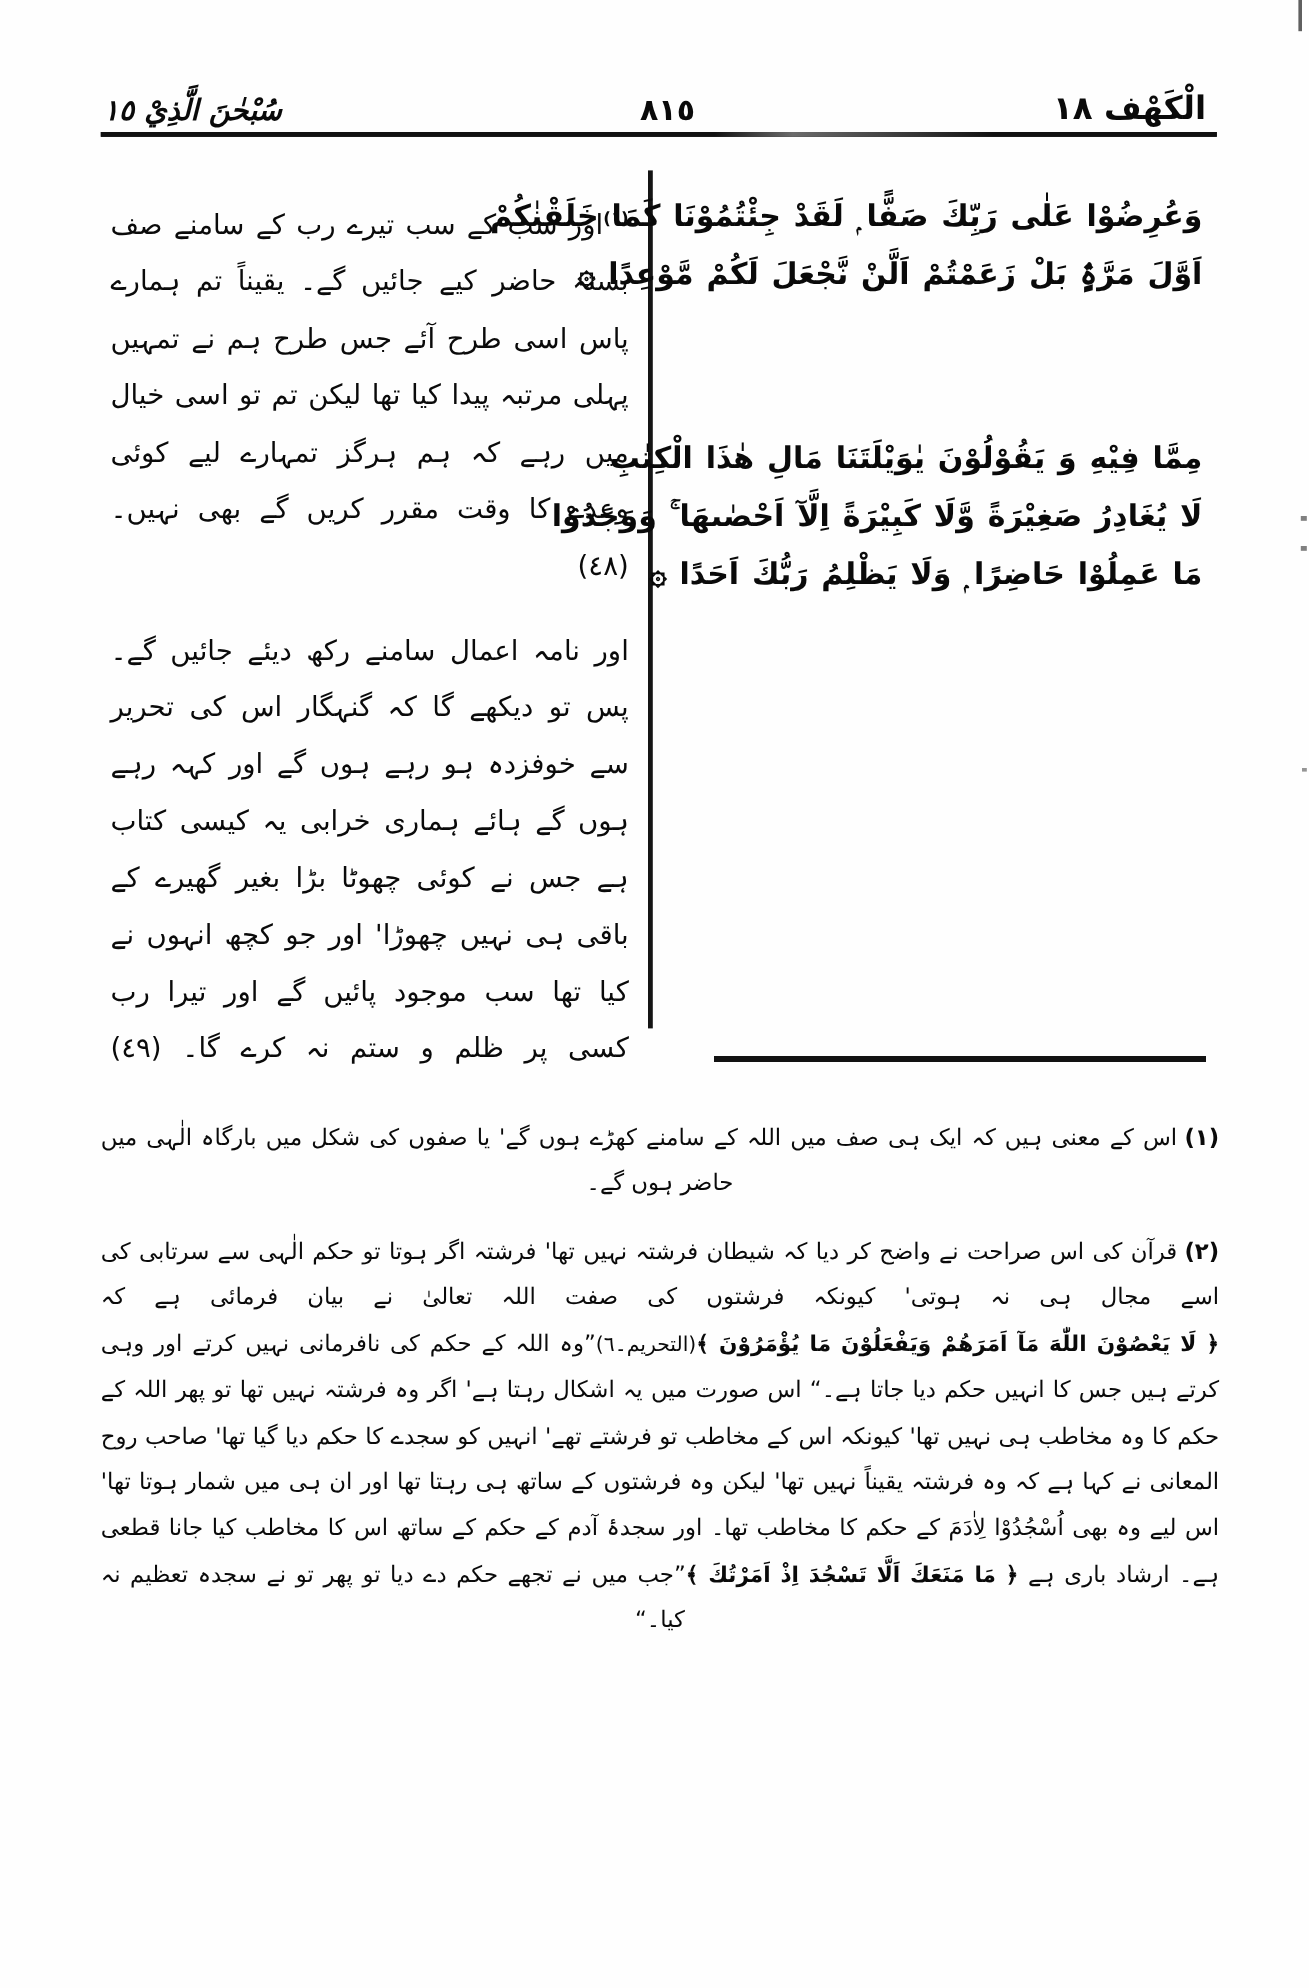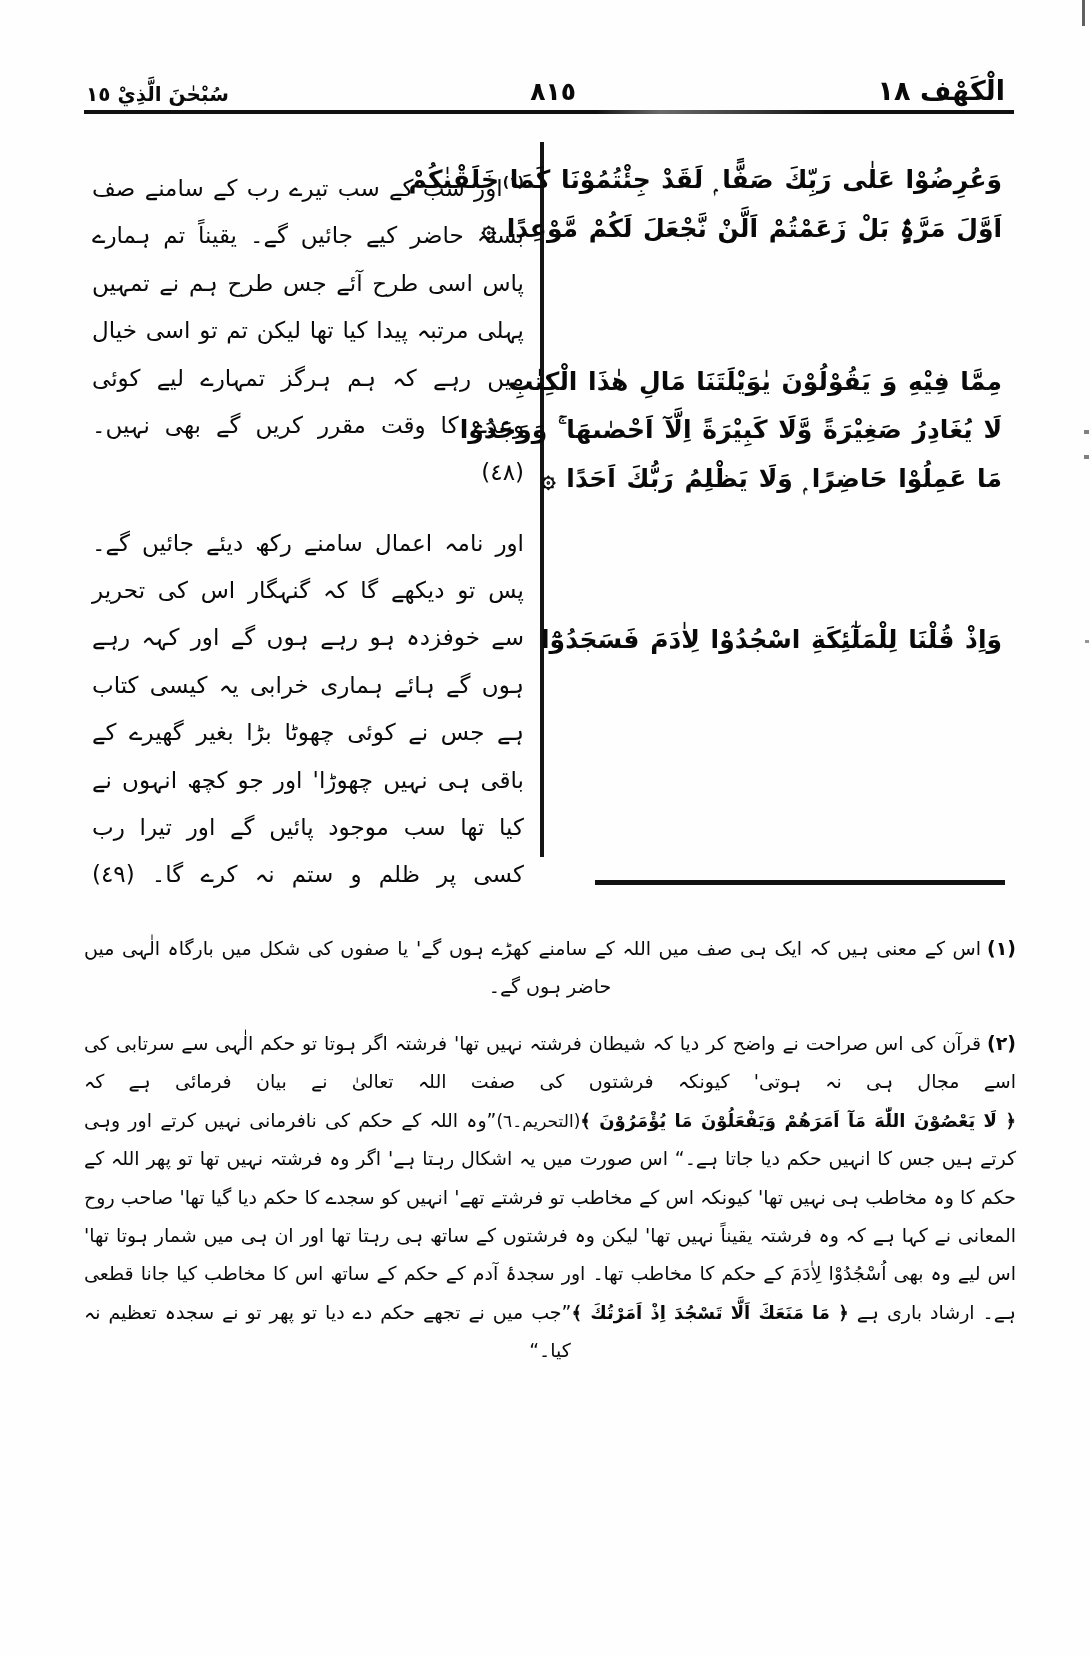--- a/index.html
+++ b/index.html
@@ -47,21 +47,21 @@
     justify-content: space-between;
   }
   .hdr-item {
     font-family: "DejaVu Sans", sans-serif;
     font-size: 25px;
     font-weight: 700;
     line-height: 1;
     white-space: nowrap;
     letter-spacing: .5px;
   }
-  .hdr-surah-right { font-size: 20px; }
+  .hdr-surah-right { font-size: 24px; font-style: italic; }
   .hdr-page {
     font-size: 25px;
     font-weight: 700;
     letter-spacing: 1px;
   }
   .hdr-surah-left { font-size: 27px; }
 
   .header-rule {
     position: absolute;
     top: 110px;
@@ -214,21 +214,20 @@
         <span class="ayah-line">اَوَّلَ مَرَّةٍۢ بَلْ زَعَمْتُمْ اَلَّنْ نَّجْعَلَ لَكُمْ مَّوْعِدًا ۞</span>
       </div>
 
       <div class="ayah-block b2">
         <span class="ayah-line">مِمَّا فِيْهِ وَ يَقُوْلُوْنَ يٰوَيْلَتَنَا مَالِ هٰذَا الْكِتٰبِ</span>
         <span class="ayah-line">لَا يُغَادِرُ صَغِيْرَةً وَّلَا كَبِيْرَةً اِلَّآ اَحْصٰىهَا ۚ وَوَجَدُوْا</span>
         <span class="ayah-line">مَا عَمِلُوْا حَاضِرًا ۭ وَلَا يَظْلِمُ رَبُّكَ اَحَدًا ۞</span>
       </div>
 
       <div class="ayah-block b3">
-        <span class="ayah-line">وَاِذْ قُلْنَا لِلْمَلٰٓئِكَةِ اسْجُدُوْا لِاٰدَمَ فَسَجَدُوْٓا</span>
       </div>
 
     </div>
 
     <div class="col-divider"></div>
 
     <div class="col col-urdu">
       <p class="urdu-para"><span class="sup-note">(١)</span><span>اور سب کے سب تیرے رب کے سامنے صف بستہ حاضر کیے جائیں گے۔ یقیناً تم ہمارے پاس اسی طرح آئے جس طرح ہم نے تمہیں پہلی مرتبہ پیدا کیا تھا لیکن تم تو اسی خیال میں رہے کہ ہم ہرگز تمہارے لیے کوئی وعدے کا وقت مقرر کریں گے بھی نہیں۔ (٤٨)</span></p>
 
       <p class="urdu-para"><span>اور نامہ اعمال سامنے رکھ دیئے جائیں گے۔ پس تو دیکھے گا کہ گنہگار اس کی تحریر سے خوفزدہ ہو رہے ہوں گے اور کہہ رہے ہوں گے ہائے ہماری خرابی یہ کیسی کتاب ہے جس نے کوئی چھوٹا بڑا بغیر گھیرے کے باقی ہی نہیں چھوڑا' اور جو کچھ انہوں نے کیا تھا سب موجود پائیں گے اور تیرا رب کسی پر ظلم و ستم نہ کرے گا۔ (٤٩)</span></p>

